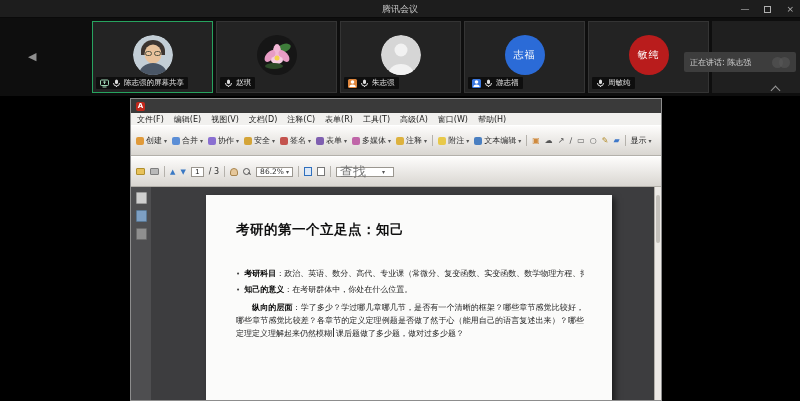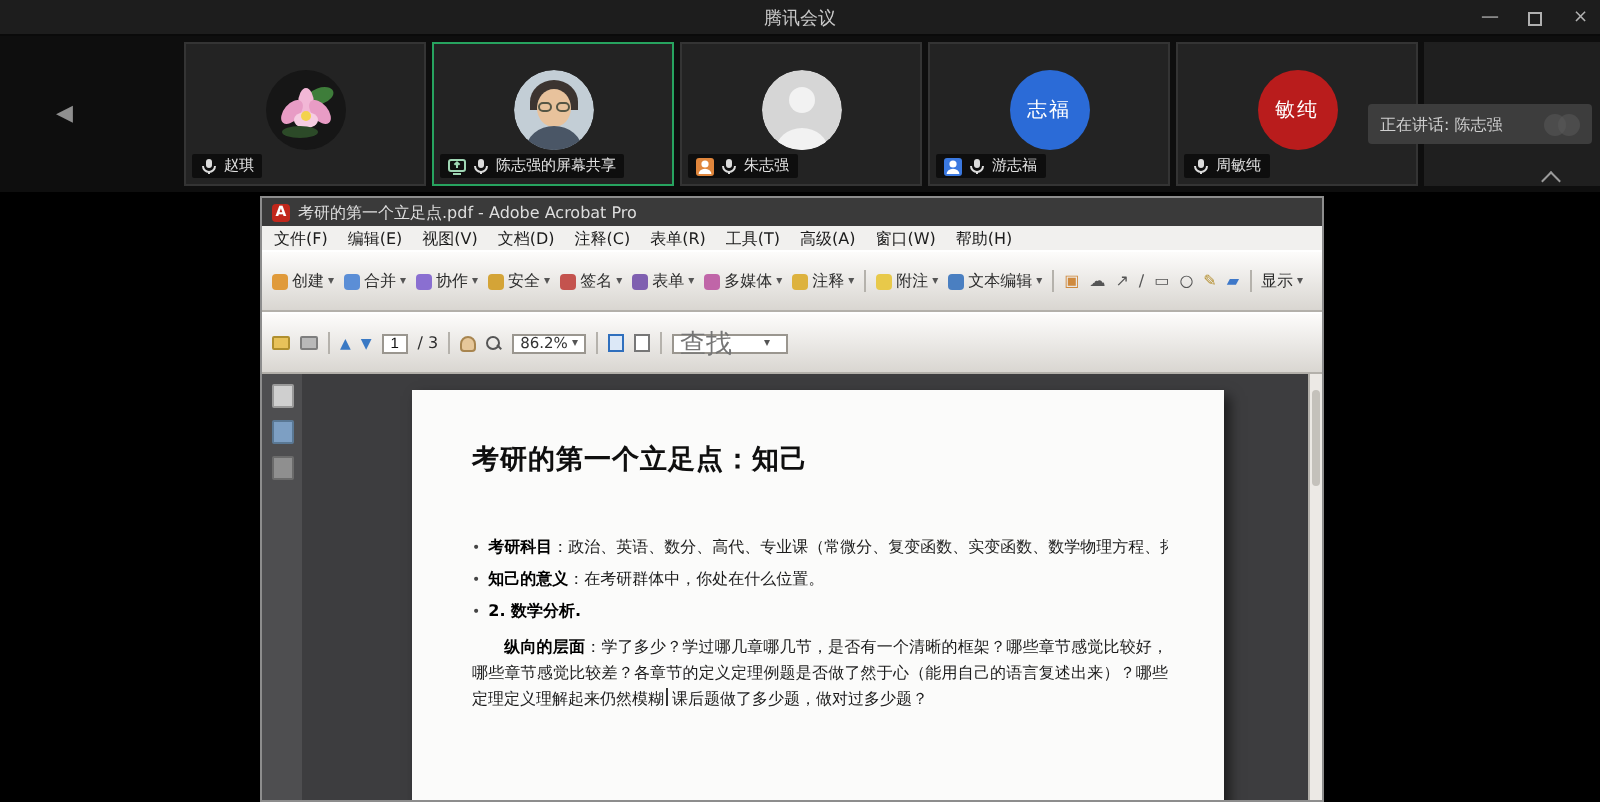--- a/index.html
+++ b/index.html
@@ -117,20 +117,49 @@
     <span>—</span>
     <span class="win-max-box"></span>
     <span>×</span>
   </div>
 </div>
 
 <div class="video-strip">
   <div class="strip-right-panel"></div>
   <span class="collapse-left">◀</span>
   <div class="tiles">
+      <div class="tile active">
+        <div class="avatar">
+          <svg width="40" height="40">
+            <circle cx="20" cy="20" r="20" fill="#c3ced6"></circle>
+            <path d="M8 16 a12 11 0 0 1 24 0 v4 h-24 Z" fill="#3c3430"></path>
+            <ellipse cx="20" cy="19" rx="8.5" ry="9.5" fill="#e8c29c"></ellipse>
+            <rect x="12.5" y="16.5" width="6" height="4" rx="2" fill="none" stroke="#554" stroke-width="1"></rect>
+            <rect x="21.5" y="16.5" width="6" height="4" rx="2" fill="none" stroke="#554" stroke-width="1"></rect>
+            <path d="M6 40 a14 12 0 0 1 28 0 Z" fill="#4a5666"></path>
+          </svg>
+        </div>
+        <div class="tile-label">
+          <span>
+            <svg width="9" height="9" viewBox="0 0 9 9">
+              <rect x="0.5" y="1" width="8" height="5.5" rx="1" fill="none" stroke="#9fd6b4" stroke-width="1"></rect>
+              <path d="M4.5 5 V2.4 M3.2 3.4 L4.5 2.2 L5.8 3.4" stroke="#9fd6b4" stroke-width="1" fill="none"></path>
+              <line x1="2.5" y1="8" x2="6.5" y2="8" stroke="#9fd6b4" stroke-width="1"></line>
+            </svg>
+          </span>
+          <span>
+            <svg width="9" height="9" viewBox="0 0 9 9">
+              <rect x="3" y="0.5" width="3" height="4.5" rx="1.5" fill="#dcdcdc"></rect>
+              <path d="M1.5 4 a3 3 0 0 0 6 0" stroke="#dcdcdc" stroke-width="1" fill="none"></path>
+              <line x1="4.5" y1="7" x2="4.5" y2="8" stroke="#dcdcdc" stroke-width="1"></line>
+            </svg>
+          </span>
+          <span class="pname">陈志强的屏幕共享</span>
+        </div>
+      </div>
       <div class="tile">
         <div class="avatar" style="background: rgb(22, 22, 22);">
           <svg width="40" height="40">
             <ellipse cx="27" cy="13" rx="7" ry="4" fill="#3e7d3a" transform="rotate(-20 27 13)"></ellipse>
             <ellipse cx="20" cy="17" rx="4" ry="8" fill="#f2b7d6"></ellipse>
             <ellipse cx="13" cy="21" rx="4" ry="7" fill="#e89cc5" transform="rotate(40 13 21)"></ellipse>
             <ellipse cx="27" cy="21" rx="4" ry="7" fill="#e89cc5" transform="rotate(-40 27 21)"></ellipse>
             <ellipse cx="20" cy="25" rx="6" ry="4" fill="#f6cde2"></ellipse>
             <circle cx="20" cy="23" r="2.5" fill="#f3d24d"></circle>
             <ellipse cx="17" cy="31" rx="9" ry="3" fill="#2c4a28"></ellipse>
@@ -140,49 +169,20 @@
           <span>
             <svg width="9" height="9" viewBox="0 0 9 9">
               <rect x="3" y="0.5" width="3" height="4.5" rx="1.5" fill="#dcdcdc"></rect>
               <path d="M1.5 4 a3 3 0 0 0 6 0" stroke="#dcdcdc" stroke-width="1" fill="none"></path>
               <line x1="4.5" y1="7" x2="4.5" y2="8" stroke="#dcdcdc" stroke-width="1"></line>
             </svg>
           </span>
           <span class="pname">赵琪</span>
         </div>
       </div>
-      <div class="tile active">
-        <div class="avatar">
-          <svg width="40" height="40">
-            <circle cx="20" cy="20" r="20" fill="#c3ced6"></circle>
-            <path d="M8 16 a12 11 0 0 1 24 0 v4 h-24 Z" fill="#3c3430"></path>
-            <ellipse cx="20" cy="19" rx="8.5" ry="9.5" fill="#e8c29c"></ellipse>
-            <rect x="12.5" y="16.5" width="6" height="4" rx="2" fill="none" stroke="#554" stroke-width="1"></rect>
-            <rect x="21.5" y="16.5" width="6" height="4" rx="2" fill="none" stroke="#554" stroke-width="1"></rect>
-            <path d="M6 40 a14 12 0 0 1 28 0 Z" fill="#4a5666"></path>
-          </svg>
-        </div>
-        <div class="tile-label">
-          <span>
-            <svg width="9" height="9" viewBox="0 0 9 9">
-              <rect x="0.5" y="1" width="8" height="5.5" rx="1" fill="none" stroke="#9fd6b4" stroke-width="1"></rect>
-              <path d="M4.5 5 V2.4 M3.2 3.4 L4.5 2.2 L5.8 3.4" stroke="#9fd6b4" stroke-width="1" fill="none"></path>
-              <line x1="2.5" y1="8" x2="6.5" y2="8" stroke="#9fd6b4" stroke-width="1"></line>
-            </svg>
-          </span>
-          <span>
-            <svg width="9" height="9" viewBox="0 0 9 9">
-              <rect x="3" y="0.5" width="3" height="4.5" rx="1.5" fill="#dcdcdc"></rect>
-              <path d="M1.5 4 a3 3 0 0 0 6 0" stroke="#dcdcdc" stroke-width="1" fill="none"></path>
-              <line x1="4.5" y1="7" x2="4.5" y2="8" stroke="#dcdcdc" stroke-width="1"></line>
-            </svg>
-          </span>
-          <span class="pname">陈志强的屏幕共享</span>
-        </div>
-      </div>
       <div class="tile">
         <div class="avatar">
           <svg width="40" height="40">
             <circle cx="20" cy="20" r="20" fill="#d6d6d6"></circle>
             <circle cx="20" cy="15" r="6.5" fill="#f2f2f2"></circle>
             <path d="M7 40 a13 11 0 0 1 26 0 Z" fill="#f2f2f2"></path>
           </svg>
         </div>
         <div class="tile-label">
           <span class="badge" style="background: rgb(224, 134, 60);">
@@ -242,21 +242,20 @@
     </span>
   </div>
   <span class="collapse-up"></span>
 </div>
 
 <div class="share-area">
   <div class="acrobat">
 
     <div class="ac-titlebar">
       <span class="acro-icon">A</span>
-      <span>考研的第一个立足点.pdf - Adobe Acrobat Pro</span>
     </div>
 
     <div class="ac-menubar">
         <span>文件(F)</span>
         <span>编辑(E)</span>
         <span>视图(V)</span>
         <span>文档(D)</span>
         <span>注释(C)</span>
         <span>表单(R)</span>
         <span>工具(T)</span>
@@ -363,21 +362,20 @@
         <span class="nav-ic pages"></span>
         <span class="nav-ic bookmarks"></span>
         <span class="nav-ic layers"></span>
       </div>
       <div class="doc-pane">
         <div class="pdf-page">
           <div class="pdf-title">考研的第一个立足点：知己</div>
           <ul class="pdf-bullets" id="bullets">
               <li><b>考研科目</b><span>：政治、英语、数分、高代、专业课（常微分、复变函数、实变函数、数学物理方程、拓扑学）</span></li>
               <li><b>知己的意义</b><span>：在考研群体中，你处在什么位置。</span></li>
-              <li><b>2. 数学分析.</b><span></span></li>
             </ul>
           <p class="pdf-par">
             <span class="indent"></span><b>纵向的层面</b><span>：学了多少？学过哪几章哪几节，是否有一个清晰的框架？哪些章节感觉比较好，哪些章节感觉比较差？各章节的定义定理例题是否做了然于心（能用自己的语言复述出来）？哪些定理定义理解起来仍然模糊</span><span class="text-cursor"></span><span>课后题做了多少题，做对过多少题？</span>
           </p>
         </div>
         <div class="doc-scrollbar">
           <div class="doc-scroll-thumb"></div>
         </div>
       </div>
     </div>

